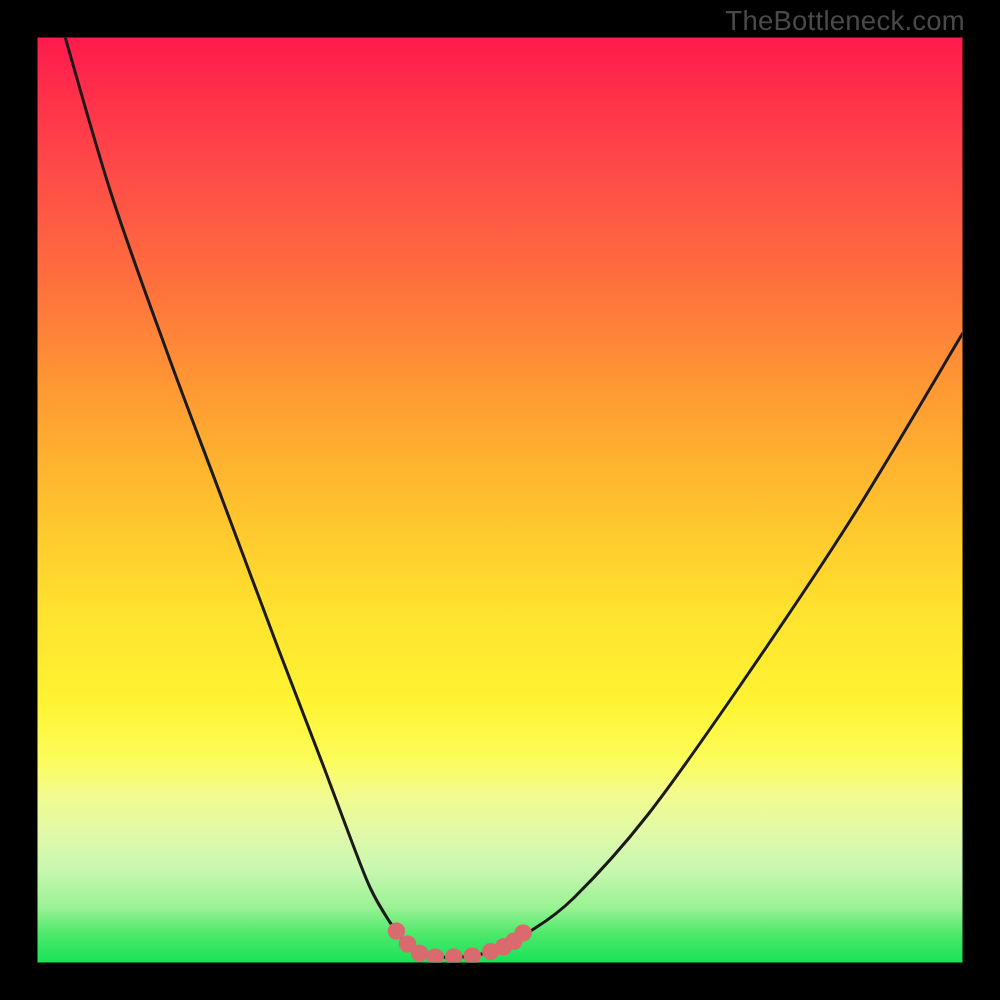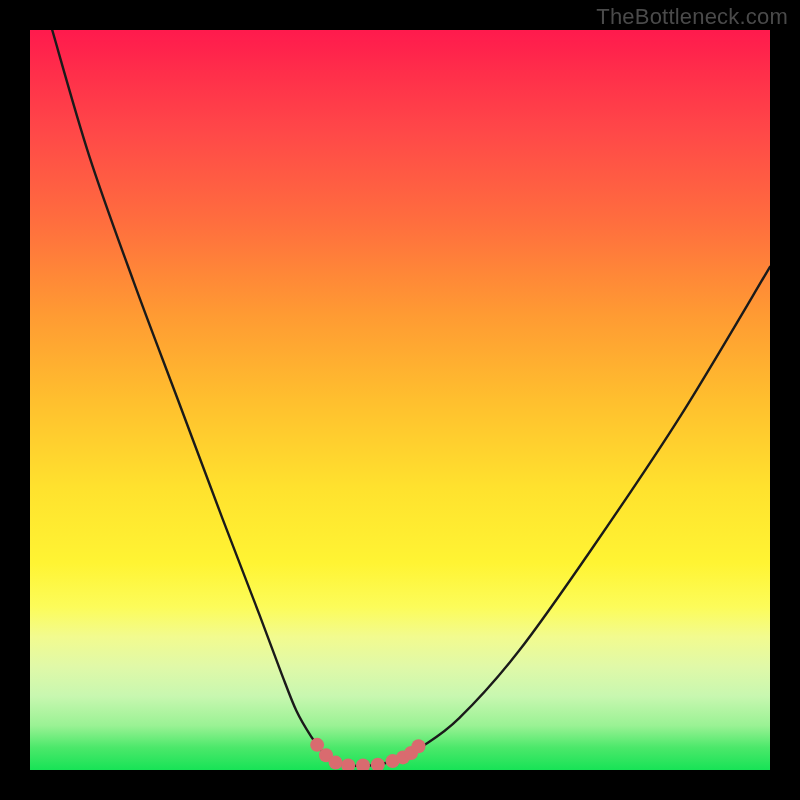--- a/index.html
+++ b/index.html
@@ -6,21 +6,21 @@
   html, body { width: 800px; height: 800px; overflow: hidden; background: #000; }
   .frame {
     position: relative;
     width: 800px;
     height: 800px;
     background: #000;
   }
   .watermark {
     position: absolute;
     top: 4px;
-    right: 12px;
+    right: 28px;
     font-family: Arial, Helvetica, sans-serif;
     font-size: 22px;
     color: #4a4a4a;
     font-weight: 400;
     letter-spacing: 0.2px;
   }
   .plot {
     position: absolute;
     left: 30px;
     top: 30px;

